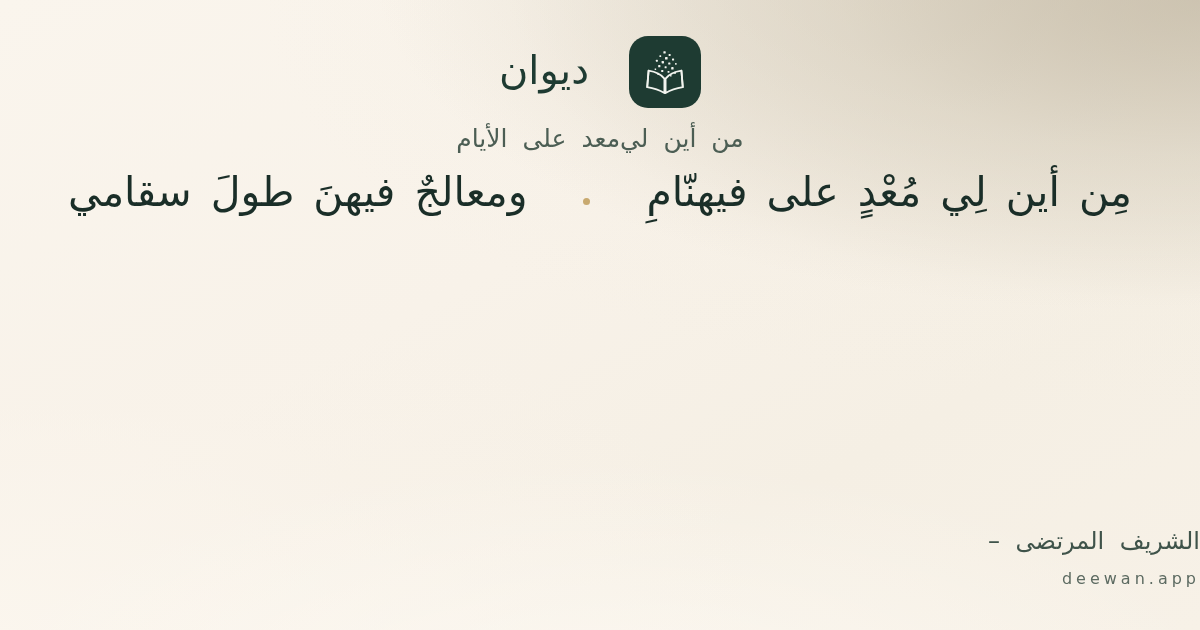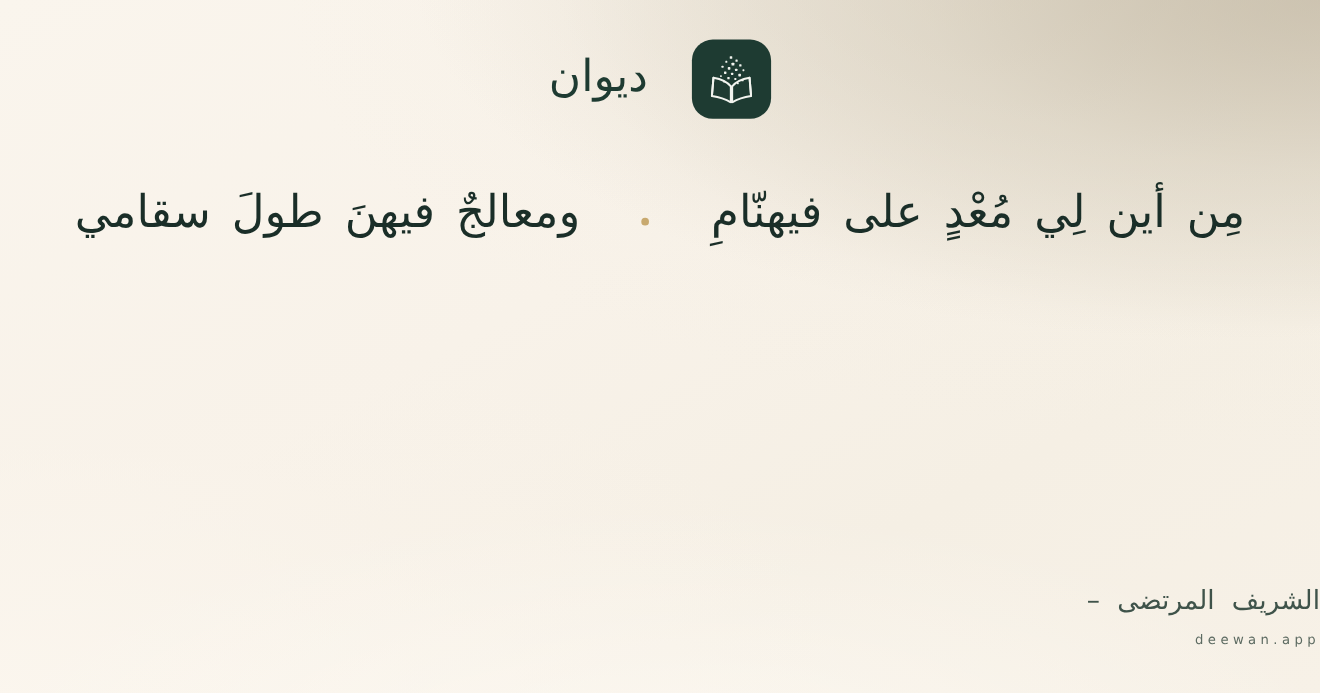--- a/index.html
+++ b/index.html
@@ -151,21 +151,21 @@
     font-size: 24px;
     line-height: 1.35;
     font-weight: 400;
     color: #3f534a;
     word-spacing: 8px;
     white-space: nowrap;
   }
 
   .site-url {
     margin-top: 11px;
-    font-size: 12px;
+    font-size: 16px;
     line-height: 1.2;
     font-weight: 400;
     color: #5d6b62;
     letter-spacing: 4px;
     direction: ltr;
     unicode-bidi: isolate;
     white-space: nowrap;
   }
 </style>
 </head>
@@ -208,20 +208,21 @@
               <rect x="33.0" y="21.8" width="2.0" height="2.0" rx="0.5"></rect>
               <rect x="16.4" y="23.4" width="1.7" height="1.7" rx="0.4"></rect>
               <rect x="29.0" y="25.0" width="1.6" height="1.6" rx="0.4"></rect>
             </g>
           </svg>
         </span>
       </div>
       <div class="brand-title">ديوان</div>
     </div>
 
+    <div class="poem-subtitle">من أين لي‌معد على الأيام</div>
 
     <div class="verse">
       <div class="hemistich">مِن أين لِي مُعْدٍ على فيهنّامِ</div>
       <div class="verse-dot"></div>
       <div class="hemistich">ومعالجٌ فيهنَ طولَ سقامي</div>
     </div>
 
     <div class="footer">
       <div class="poet">الشريف المرتضى –</div>
       <div class="site-url">deewan.app</div>

